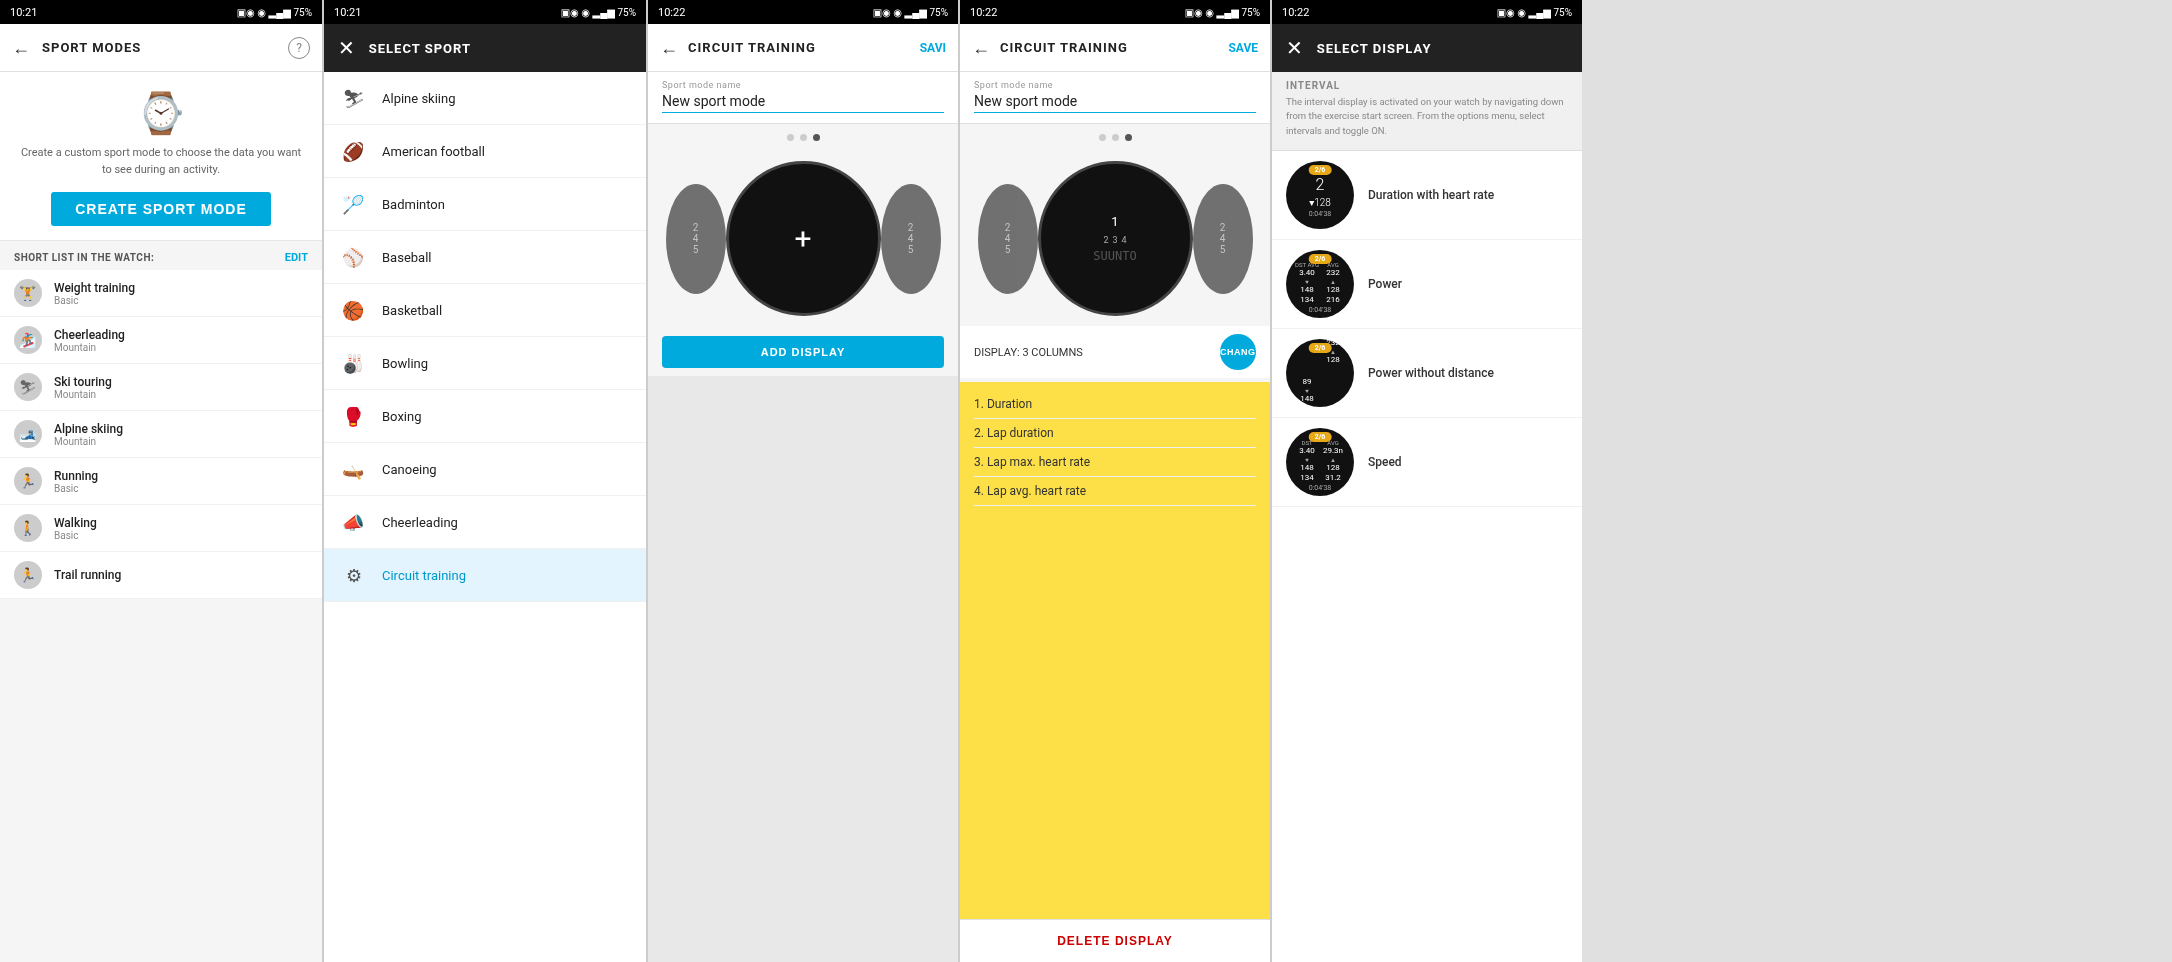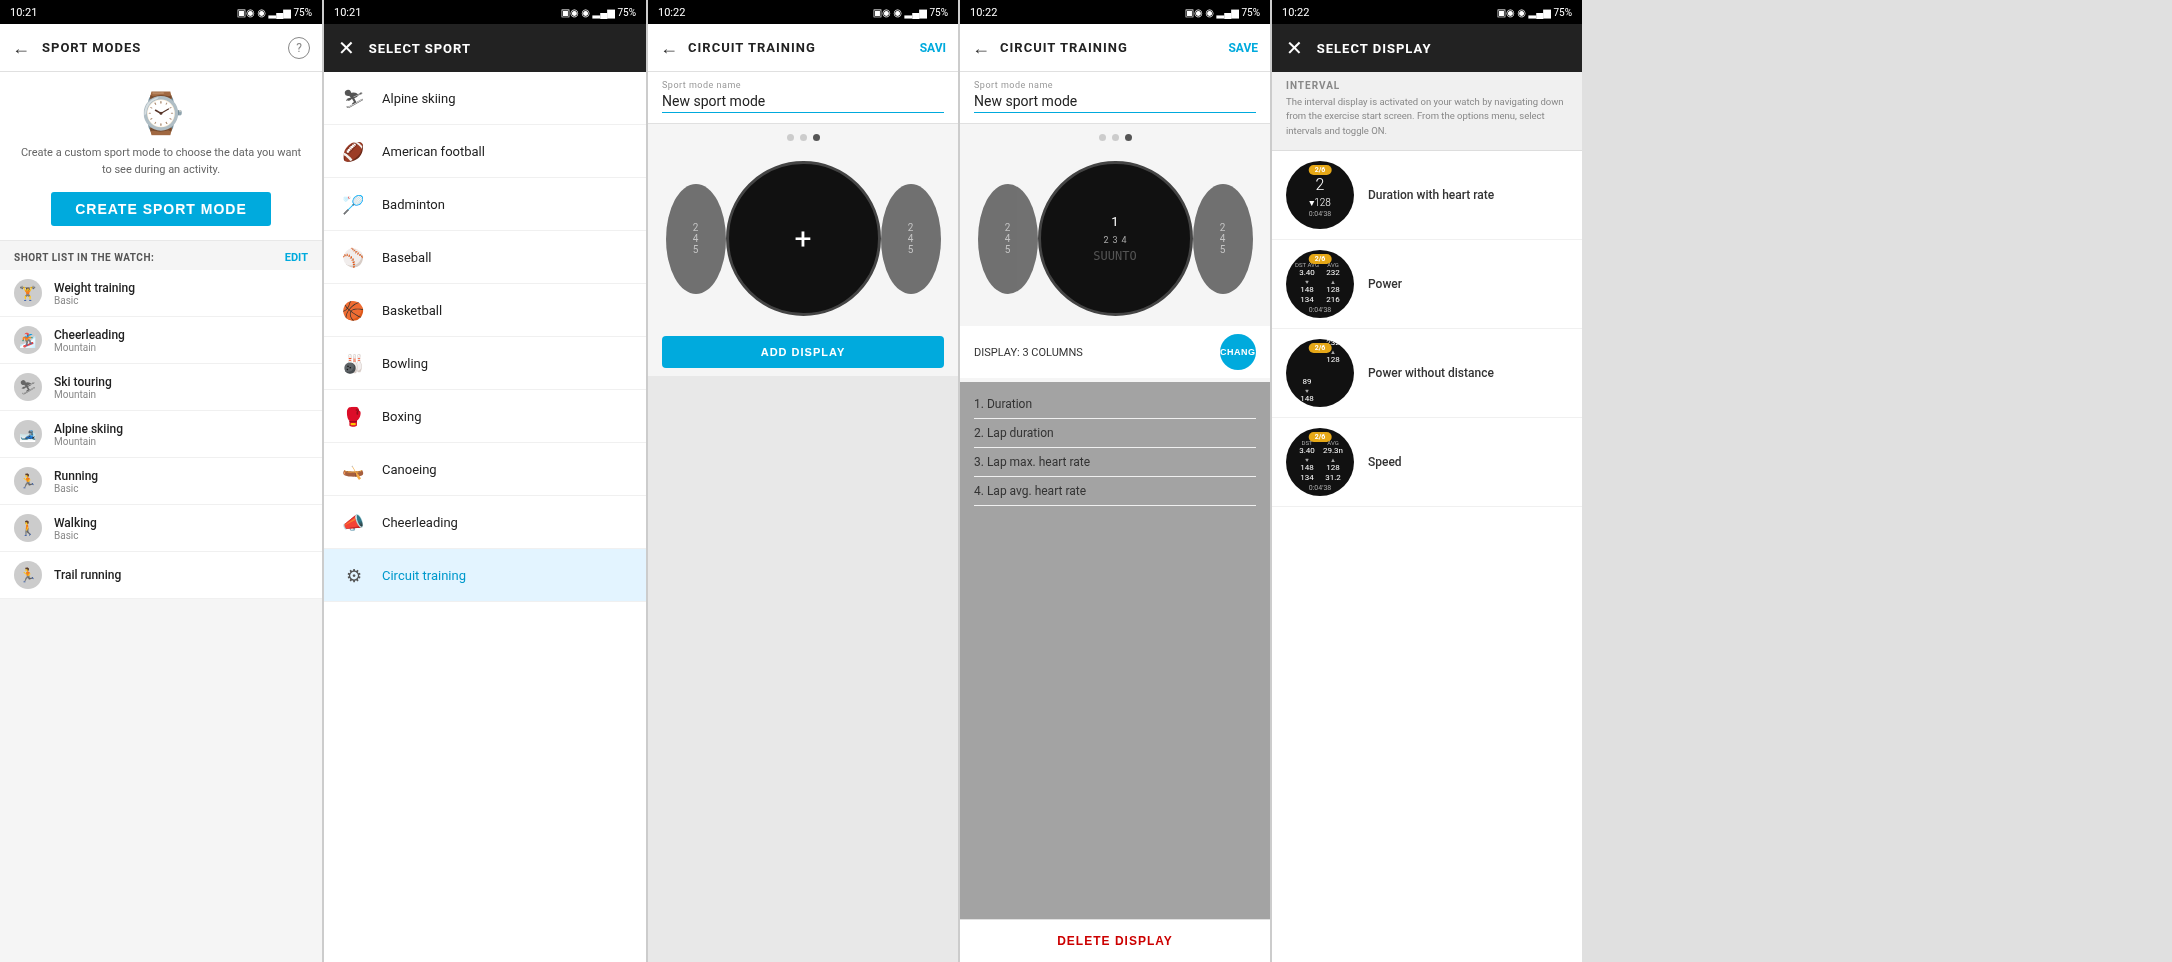--- a/index.html
+++ b/index.html
@@ -397,21 +397,21 @@
       border: none;
       border-radius: 50%;
       width: 36px;
       height: 36px;
       font-size: 9px;
       font-weight: 700;
       cursor: pointer;
       letter-spacing: 0.5px;
     }
     .display-items {
-      background: #a3a3a3;
+      background: #fde047;
       padding: 8px 14px;
       flex: 1;
       overflow-y: auto;
     }
     .display-item-row {
       font-size: 12px;
       color: #333;
       padding: 7px 0;
       border-bottom: 1px solid #f0f0f0;
     }

